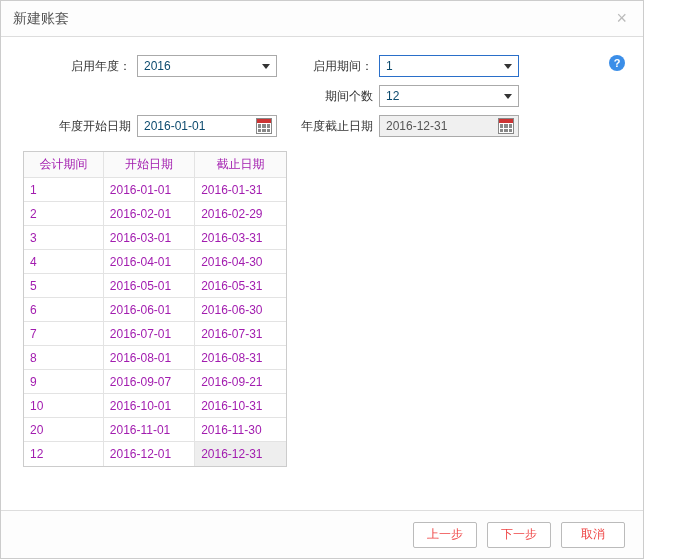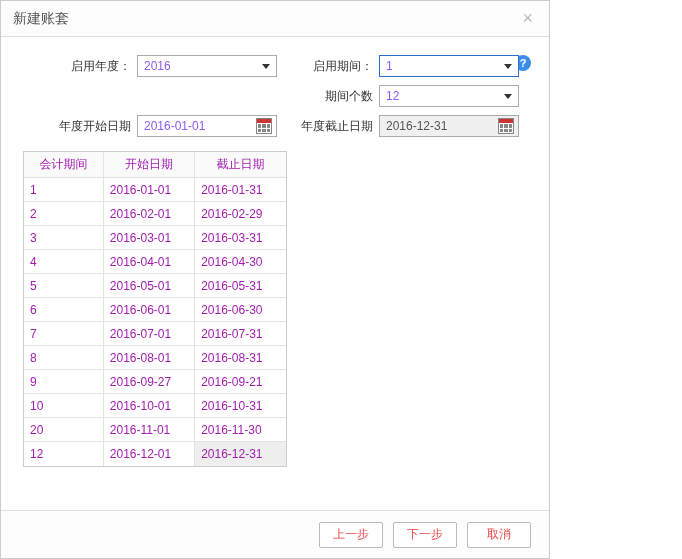--- a/index.html
+++ b/index.html
@@ -4,21 +4,21 @@
 <style>
   * { box-sizing: border-box; }
   body {
     margin: 0;
     font-family: "Microsoft YaHei", SimSun, Arial, sans-serif;
     font-size: 12px;
     color: #333;
     background: #fff;
   }
   .dialog {
-    width: 550px;
+    width: 644px;
     height: 559px;
     border: 1px solid #ccc;
     display: flex;
     flex-direction: column;
     position: relative;
   }
   .titlebar {
     height: 36px;
     border-bottom: 1px solid #ddd;
     display: flex;
@@ -70,21 +70,21 @@
     color: #333;
   }
   .select-ctl, .date-ctl {
     height: 22px;
     border: 1px solid #aaa;
     background: #fff;
     display: flex;
     align-items: center;
     padding: 0 4px 0 6px;
     font-size: 12px;
-    color: #8b5cf6;
+    color: #0c4a6e;
     position: relative;
   }
   .select-ctl .val { flex: 1; }
   .select-ctl .arrow {
     width: 0; height: 0;
     border-left: 4px solid transparent;
     border-right: 4px solid transparent;
     border-top: 5px solid #333;
     margin-right: 2px;
   }
@@ -275,21 +275,21 @@
               <td class="col-start">2016-07-01</td>
               <td class="col-end">2016-07-31</td>
             </tr>
             <tr>
               <td class="col-period">8</td>
               <td class="col-start">2016-08-01</td>
               <td class="col-end">2016-08-31</td>
             </tr>
             <tr>
               <td class="col-period">9</td>
-              <td class="col-start">2016-09-27</td>
+              <td class="col-start">2016-09-07</td>
               <td class="col-end">2016-09-21</td>
             </tr>
             <tr>
               <td class="col-period">10</td>
               <td class="col-start">2016-10-01</td>
               <td class="col-end">2016-10-31</td>
             </tr>
             <tr>
               <td class="col-period">20</td>
               <td class="col-start">2016-11-01</td>

